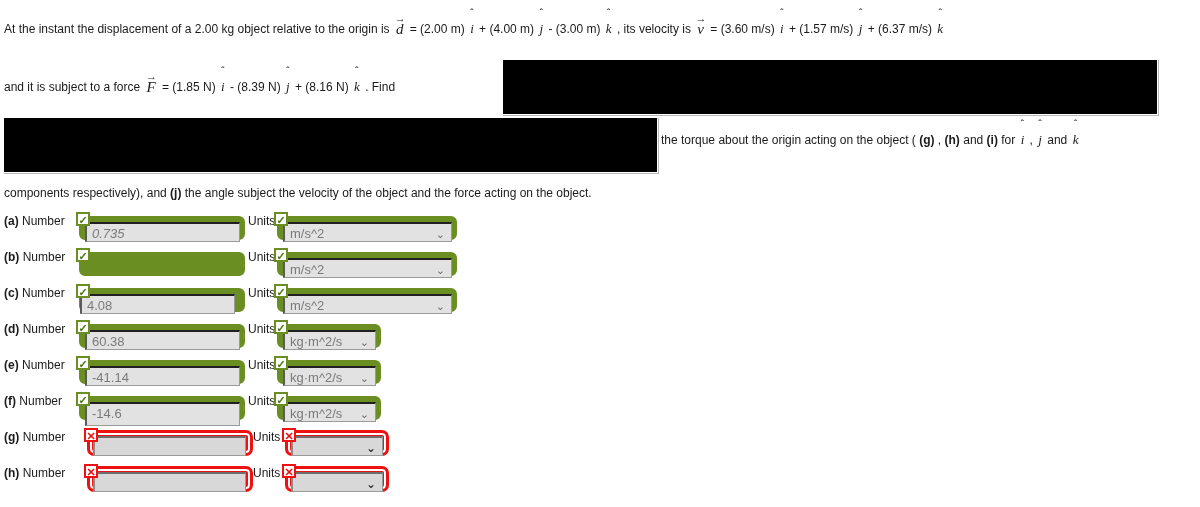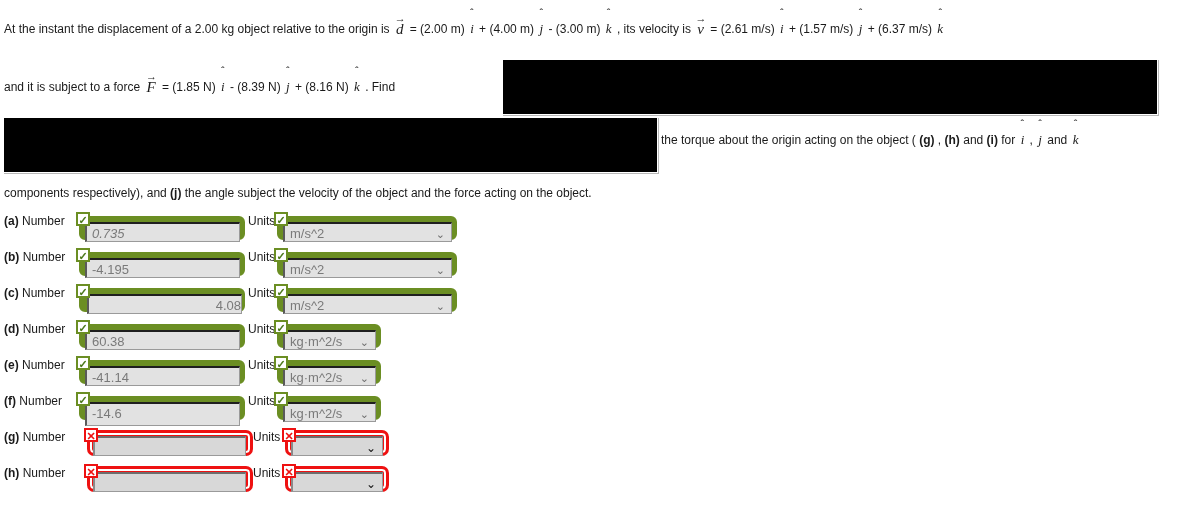--- a/index.html
+++ b/index.html
@@ -222,21 +222,21 @@
     <span class="txt">- (3.00 m)</span>
     <span class="uv">
       <span class="hat">ˆ</span>
       <span>k</span>
     </span>
     <span class="txt">, its velocity is</span>
     <span class="vec">
       <span class="bar">→</span>
       <span>v</span>
     </span>
-    <span class="txt">= (2.61 m/s)</span>
+    <span class="txt">= (3.60 m/s)</span>
     <span class="uv">
       <span class="hat">ˆ</span>
       <span>i</span>
     </span>
     <span class="txt">+ (1.57 m/s)</span>
     <span class="uv">
       <span class="hat">ˆ</span>
       <span>j</span>
     </span>
     <span class="txt">+ (6.37 m/s)</span>
@@ -312,31 +312,30 @@
       <div class="fld" style="left: 85px; top: 14px; width: 155px; height: 20px; font-style: italic;">0.735</div>
       <div class="unitslabel" style="left: 248px;">Units</div>
       <div class="badge ok" style="left: 274px;">✓</div>
       <div class="ring ok" style="left: 277px; top: 8px; width: 180px; height: 24px;"></div>
       <div class="fld sel" style="left: 283px; top: 14px; width: 169px; height: 20px;"><span>m/s^2</span><span class="chev">⌄</span></div>
     </div>
     <div class="row">
       <div class="rowlabel"><span class="tag">(b) </span><span>Number</span></div>
       <div class="badge ok" style="left: 76px;">✓</div>
       <div class="ring ok" style="left: 79px; top: 8px; width: 166px; height: 24px;"></div>
-      <div class="fld" style="left: 85px; top: 14px; width: 155px; height: 20px;">-4.195</div>
       <div class="unitslabel" style="left: 248px;">Units</div>
       <div class="badge ok" style="left: 274px;">✓</div>
       <div class="ring ok" style="left: 277px; top: 8px; width: 180px; height: 24px;"></div>
       <div class="fld sel" style="left: 283px; top: 14px; width: 169px; height: 20px;"><span>m/s^2</span><span class="chev">⌄</span></div>
     </div>
     <div class="row">
       <div class="rowlabel"><span class="tag">(c) </span><span>Number</span></div>
       <div class="badge ok" style="left: 76px;">✓</div>
       <div class="ring ok" style="left: 79px; top: 8px; width: 166px; height: 24px;"></div>
-      <div class="fld" style="left: 87px; top: 14px; width: 155px; height: 20px; text-align: right;">4.08</div>
+      <div class="fld" style="left: 80px; top: 14px; width: 155px; height: 20px;">4.08</div>
       <div class="unitslabel" style="left: 248px;">Units</div>
       <div class="badge ok" style="left: 274px;">✓</div>
       <div class="ring ok" style="left: 277px; top: 8px; width: 180px; height: 24px;"></div>
       <div class="fld sel" style="left: 283px; top: 14px; width: 169px; height: 20px;"><span>m/s^2</span><span class="chev">⌄</span></div>
     </div>
     <div class="row">
       <div class="rowlabel"><span class="tag">(d) </span><span>Number</span></div>
       <div class="badge ok" style="left: 76px;">✓</div>
       <div class="ring ok" style="left: 79px; top: 8px; width: 166px; height: 24px;"></div>
       <div class="fld" style="left: 85px; top: 14px; width: 155px; height: 20px;">60.38</div>

